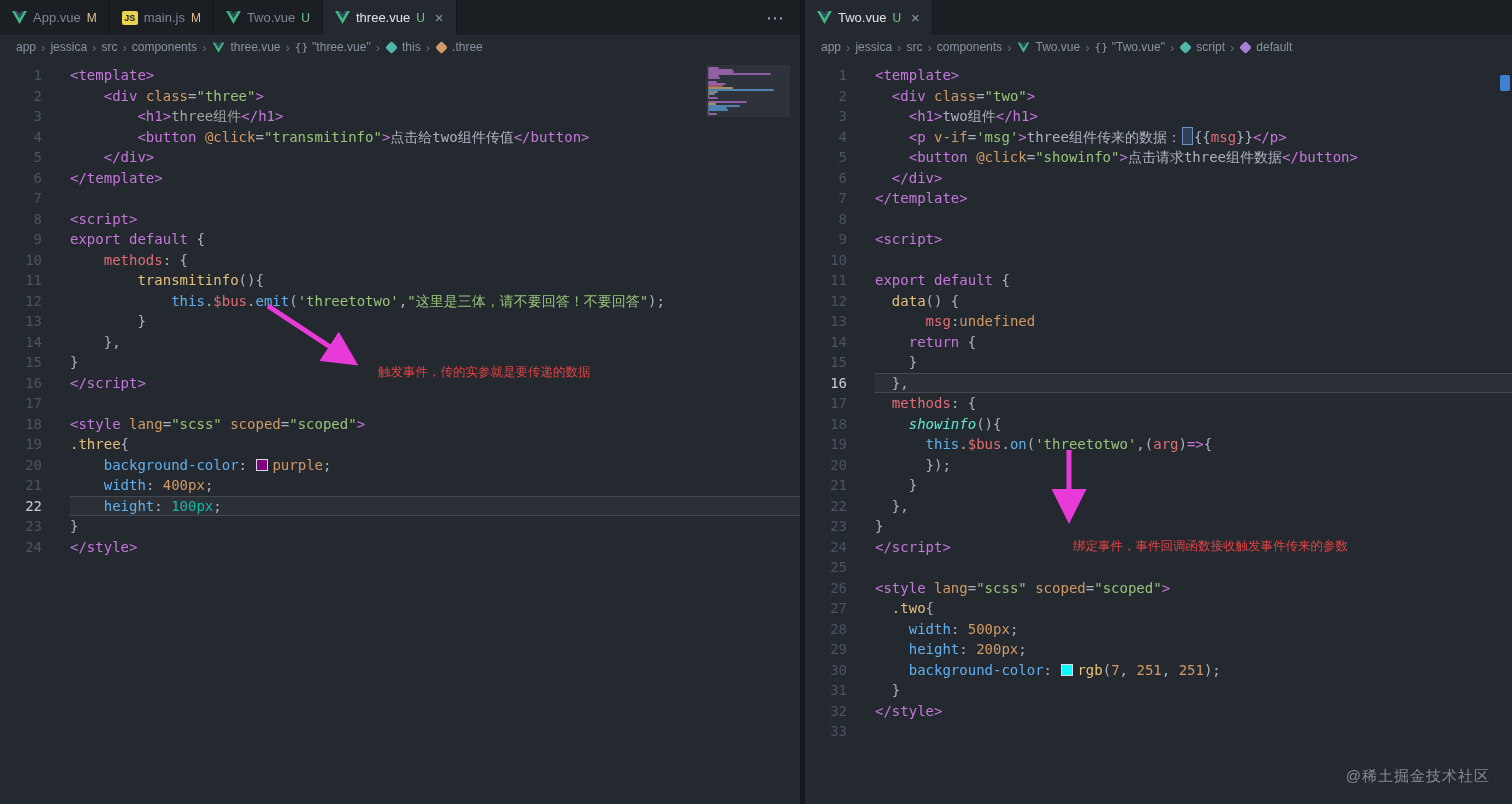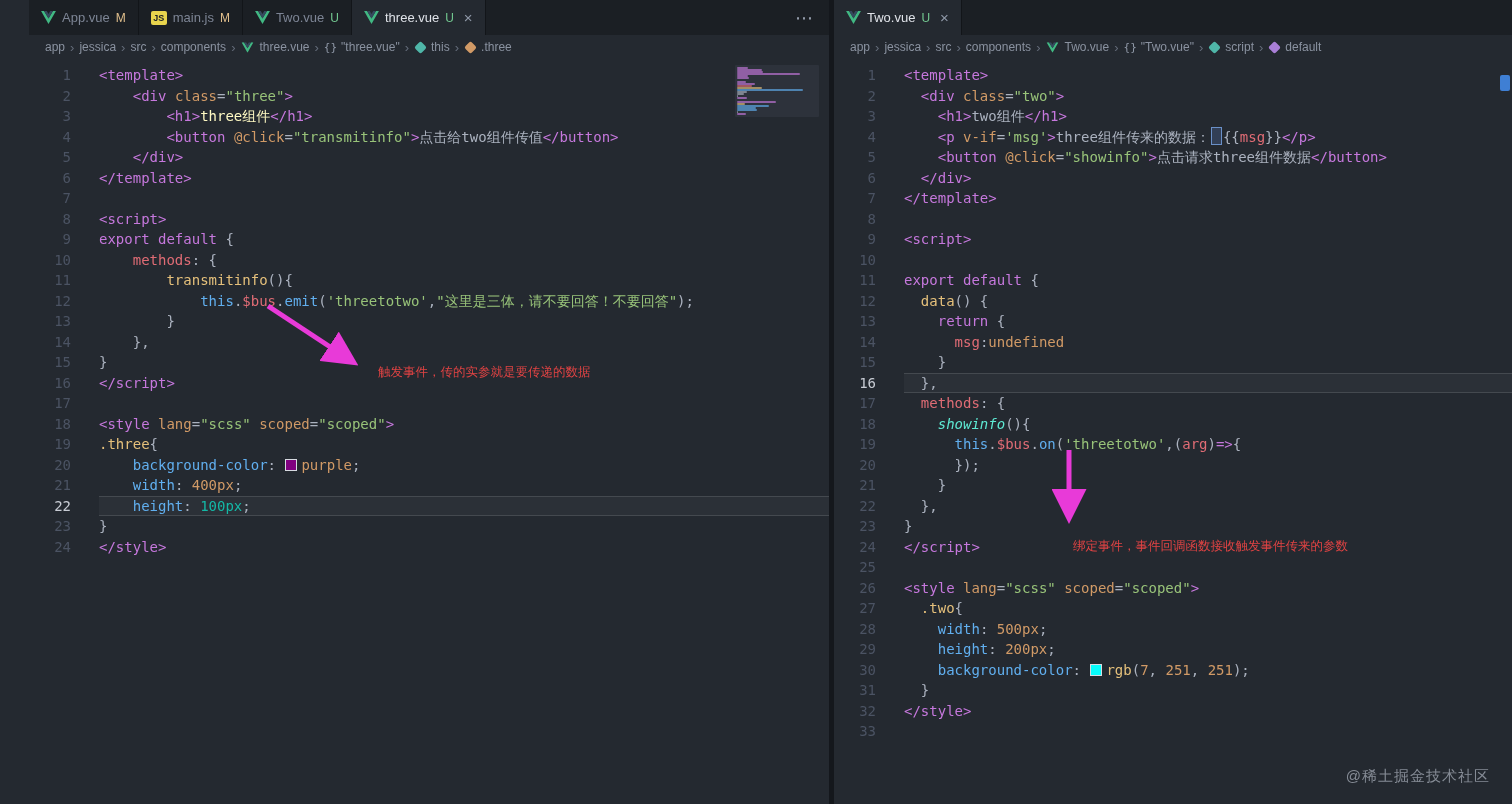--- a/index.html
+++ b/index.html
@@ -1,21 +1,21 @@
 <!DOCTYPE html>
 <html><head>
 <meta charset="utf-8">
 <style>
   html,body{margin:0;padding:0;}
   body{
     width:1512px;height:804px;overflow:hidden;position:relative;
     background:#242930;font-family:"Liberation Sans",sans-serif;
     -webkit-font-smoothing:antialiased;
   }
-  .workbench{display:flex;height:804px;padding-left:29px;}
+  .workbench{display:flex;height:804px;}
   .pane{display:flex;flex-direction:column;min-width:0;background:#242930;}
   .pane-left{width:800px;flex-shrink:0;}
   .divider{width:5px;background:#14171c;flex-shrink:0;}
   .pane-right{flex:1;}
 
   
   .tabbar{height:35px;background:#1b1f24;display:flex;justify-content:space-between;align-items:stretch;flex-shrink:0;}
   .tabs{display:flex;}
   .tab{display:flex;align-items:center;gap:6px;padding:0 12px;font-size:13px;
        color:#7d8595;background:#1b1f24;border-right:1px solid #121519;cursor:pointer;white-space:nowrap;}
@@ -185,21 +185,21 @@
           <div class="ln">19</div>
           <div class="ln">20</div>
           <div class="ln">21</div>
           <div class="ln active">22</div>
           <div class="ln">23</div>
           <div class="ln">24</div>
         </div>
       <div class="code">
           <div class="line"><span style="color: rgb(198, 120, 221);">&lt;template&gt;</span></div>
           <div class="line"><span style="color: rgb(171, 178, 191);">    </span><span style="color: rgb(198, 120, 221);">&lt;div </span><span style="color: rgb(209, 154, 102);">class</span><span style="color: rgb(171, 178, 191);">=</span><span style="color: rgb(152, 195, 121);">"three"</span><span style="color: rgb(198, 120, 221);">&gt;</span></div>
-          <div class="line"><span style="color: rgb(171, 178, 191);">        </span><span style="color: rgb(198, 120, 221);">&lt;h1&gt;</span><span style="color: #fef9c3;">three组件</span><span style="color: rgb(198, 120, 221);">&lt;/h1&gt;</span></div>
+          <div class="line"><span style="color: rgb(171, 178, 191);">        </span><span style="color: rgb(198, 120, 221);">&lt;h1&gt;</span><span style="color: #a3a3a3;">three组件</span><span style="color: rgb(198, 120, 221);">&lt;/h1&gt;</span></div>
           <div class="line"><span style="color: rgb(171, 178, 191);">        </span><span style="color: rgb(198, 120, 221);">&lt;button </span><span style="color: rgb(209, 154, 102);">@click</span><span style="color: rgb(171, 178, 191);">=</span><span style="color: rgb(152, 195, 121);">"transmitinfo"</span><span style="color: rgb(198, 120, 221);">&gt;</span><span style="color: rgb(171, 178, 191);">点击给two组件传值</span><span style="color: rgb(198, 120, 221);">&lt;/button&gt;</span></div>
           <div class="line"><span style="color: rgb(171, 178, 191);">    </span><span style="color: rgb(198, 120, 221);">&lt;/div&gt;</span></div>
           <div class="line"><span style="color: rgb(198, 120, 221);">&lt;/template&gt;</span></div>
           <div class="line"></div>
           <div class="line"><span style="color: rgb(198, 120, 221);">&lt;script&gt;</span></div>
           <div class="line"><span style="color: rgb(198, 120, 221);">export</span><span style="color: rgb(171, 178, 191);"> </span><span style="color: rgb(198, 120, 221);">default</span><span style="color: rgb(171, 178, 191);"> {</span></div>
           <div class="line"><span style="color: rgb(171, 178, 191);">    </span><span style="color: rgb(224, 108, 117);">methods</span><span style="color: rgb(171, 178, 191);">: {</span></div>
           <div class="line"><span style="color: rgb(171, 178, 191);">        </span><span style="color: rgb(229, 192, 123);">transmitinfo</span><span style="color: rgb(171, 178, 191);">(){</span></div>
           <div class="line"><span style="color: rgb(171, 178, 191);">            </span><span style="color: rgb(97, 175, 239);">this</span><span style="color: rgb(171, 178, 191);">.</span><span style="color: rgb(224, 108, 117);">$bus</span><span style="color: rgb(171, 178, 191);">.</span><span style="color: rgb(97, 175, 239);">emit</span><span style="color: rgb(171, 178, 191);">(</span><span style="color: rgb(152, 195, 121);">'threetotwo'</span><span style="color: rgb(171, 178, 191);">,</span><span style="color: rgb(152, 195, 121);">"这里是三体，请不要回答！不要回答"</span><span style="color: rgb(171, 178, 191);">);</span></div>
           <div class="line"><span style="color: rgb(171, 178, 191);">        </span><span style="color: rgb(171, 178, 191);">}</span></div>
@@ -346,22 +346,22 @@
           <div class="line"><span style="color: rgb(171, 178, 191);">    </span><span style="color: rgb(198, 120, 221);">&lt;h1&gt;</span><span style="color: rgb(171, 178, 191);">two组件</span><span style="color: rgb(198, 120, 221);">&lt;/h1&gt;</span></div>
           <div class="line"><span style="color: rgb(171, 178, 191);">    </span><span style="color: rgb(198, 120, 221);">&lt;p </span><span style="color: rgb(209, 154, 102);">v-if</span><span style="color: rgb(171, 178, 191);">=</span><span style="color: rgb(152, 195, 121);">'msg'</span><span style="color: rgb(198, 120, 221);">&gt;</span><span style="color: rgb(171, 178, 191);">three组件传来的数据：</span><span class="cursorbox"></span><span style="color: rgb(171, 178, 191);">{{</span><span style="color: rgb(224, 108, 117);">msg</span><span style="color: rgb(171, 178, 191);">}}</span><span style="color: rgb(198, 120, 221);">&lt;/p&gt;</span></div>
           <div class="line"><span style="color: rgb(171, 178, 191);">    </span><span style="color: rgb(198, 120, 221);">&lt;button </span><span style="color: rgb(209, 154, 102);">@click</span><span style="color: rgb(171, 178, 191);">=</span><span style="color: rgb(152, 195, 121);">"showinfo"</span><span style="color: rgb(198, 120, 221);">&gt;</span><span style="color: rgb(171, 178, 191);">点击请求three组件数据</span><span style="color: rgb(198, 120, 221);">&lt;/button&gt;</span></div>
           <div class="line"><span style="color: rgb(171, 178, 191);">  </span><span style="color: rgb(198, 120, 221);">&lt;/div&gt;</span></div>
           <div class="line"><span style="color: rgb(198, 120, 221);">&lt;/template&gt;</span></div>
           <div class="line"></div>
           <div class="line"><span style="color: rgb(198, 120, 221);">&lt;script&gt;</span></div>
           <div class="line"></div>
           <div class="line"><span style="color: rgb(198, 120, 221);">export</span><span style="color: rgb(171, 178, 191);"> </span><span style="color: rgb(198, 120, 221);">default</span><span style="color: rgb(171, 178, 191);"> {</span></div>
           <div class="line"><span style="color: rgb(171, 178, 191);">  </span><span style="color: rgb(229, 192, 123);">data</span><span style="color: rgb(171, 178, 191);">() {</span></div>
+          <div class="line"><span style="color: rgb(171, 178, 191);">      </span><span style="color: rgb(224, 108, 117);">msg</span><span style="color: rgb(171, 178, 191);">:</span><span style="color: rgb(209, 154, 102);">undefined</span></div>
           <div class="line"><span style="color: rgb(171, 178, 191);">    </span><span style="color: rgb(198, 120, 221);">return</span><span style="color: rgb(171, 178, 191);"> {</span></div>
-          <div class="line"><span style="color: rgb(171, 178, 191);">      </span><span style="color: rgb(224, 108, 117);">msg</span><span style="color: rgb(171, 178, 191);">:</span><span style="color: rgb(209, 154, 102);">undefined</span></div>
           <div class="line"><span style="color: rgb(171, 178, 191);">    </span><span style="color: rgb(171, 178, 191);">}</span></div>
           <div class="line current"><span style="color: rgb(171, 178, 191);">  </span><span style="color: rgb(171, 178, 191);">},</span></div>
           <div class="line"><span style="color: rgb(171, 178, 191);">  </span><span style="color: rgb(224, 108, 117);">methods</span><span style="color: rgb(171, 178, 191);">: {</span></div>
           <div class="line"><span style="color: rgb(171, 178, 191);">    </span><span style="color: #5eead4; font-style: italic;">showinfo</span><span style="color: rgb(171, 178, 191);">(){</span></div>
           <div class="line"><span style="color: rgb(171, 178, 191);">      </span><span style="color: rgb(97, 175, 239);">this</span><span style="color: rgb(171, 178, 191);">.</span><span style="color: rgb(224, 108, 117);">$bus</span><span style="color: rgb(171, 178, 191);">.</span><span style="color: rgb(97, 175, 239);">on</span><span style="color: rgb(171, 178, 191);">(</span><span style="color: rgb(152, 195, 121);">'threetotwo'</span><span style="color: rgb(171, 178, 191);">,(</span><span style="color: rgb(224, 108, 117);">arg</span><span style="color: rgb(171, 178, 191);">)</span><span style="color: rgb(198, 120, 221);">=&gt;</span><span style="color: rgb(171, 178, 191);">{</span></div>
           <div class="line"><span style="color: rgb(171, 178, 191);">      </span><span style="color: rgb(171, 178, 191);">});</span></div>
           <div class="line"><span style="color: rgb(171, 178, 191);">    </span><span style="color: rgb(171, 178, 191);">}</span></div>
           <div class="line"><span style="color: rgb(171, 178, 191);">  </span><span style="color: rgb(171, 178, 191);">},</span></div>
           <div class="line"><span style="color: rgb(171, 178, 191);">}</span></div>
           <div class="line"><span style="color: rgb(198, 120, 221);">&lt;/script&gt;</span></div>

